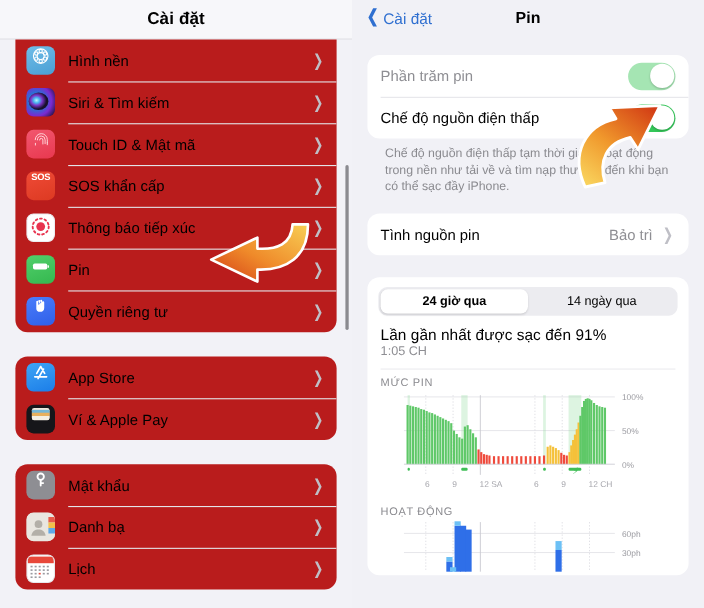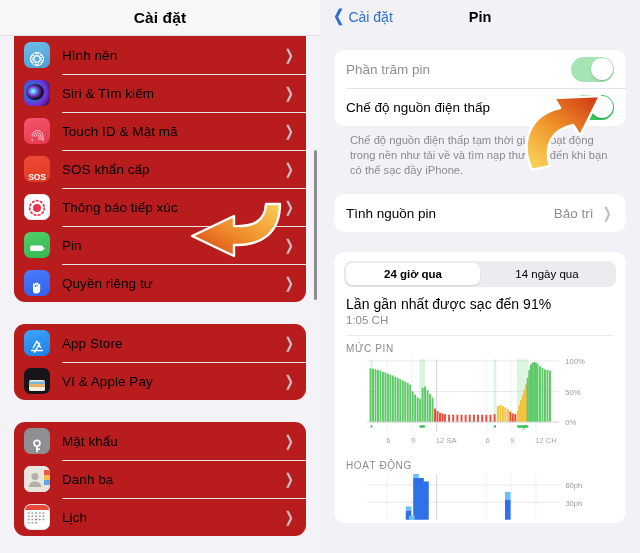--- a/index.html
+++ b/index.html
@@ -45,21 +45,21 @@
   }
   .row + .row::before {
     content: ""; position: absolute; left: 48px; right: 0; top: 0;
     height: 1px; background: #e4e4e8;
   }
   .row-icon {
     width: 26px; height: 26px;
     border-radius: 6.5px;
     flex: 0 0 26px;
     margin-right: 12px;
-    display: flex; align-items: flex-end; justify-content: center;
+    display: flex; align-items: flex-start; justify-content: center;
     position: relative;
     overflow: hidden;
   }
   .row-label { font-size: 13.5px; color: #000; flex: 1; letter-spacing: .05px; }
   .chev {
     color: #bfbfc6; font-size: 15px; line-height: 1;
     font-family: "DejaVu Sans", sans-serif;
     transform: scaleX(.75);
   }
 

